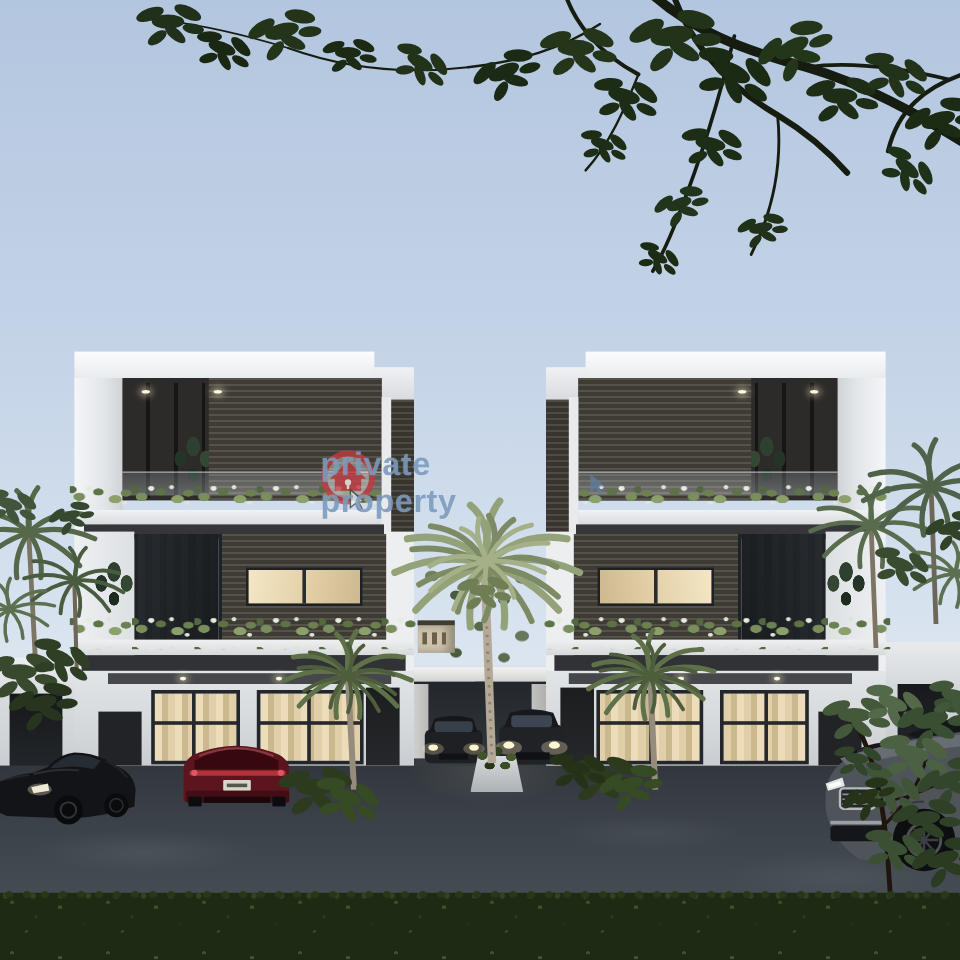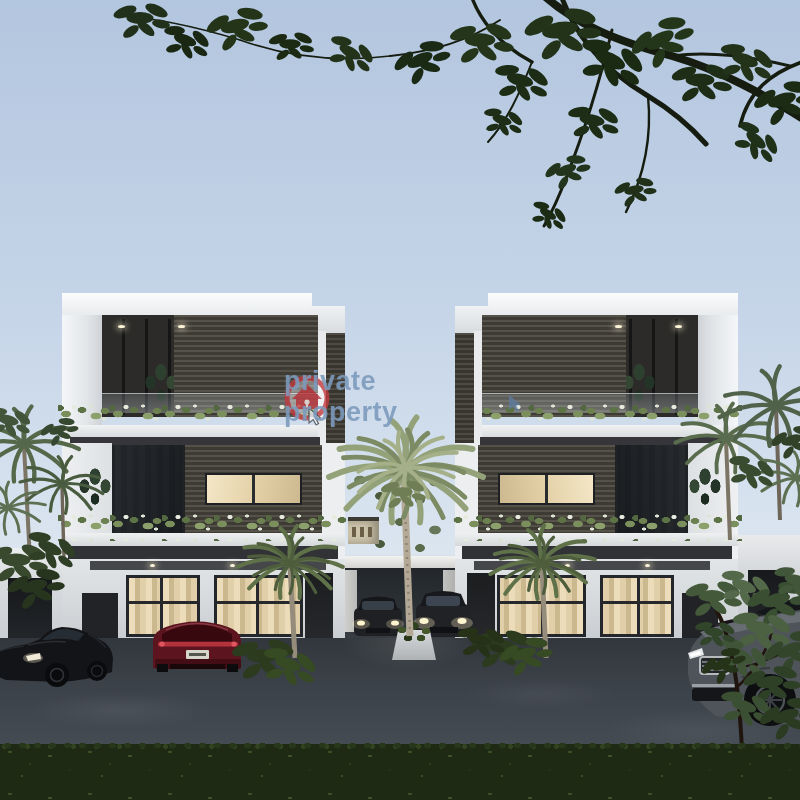--- a/index.html
+++ b/index.html
@@ -26,21 +26,21 @@
     radial-gradient(9px 13px at 50% 40%,#2e4030 60%,transparent 65%),
     radial-gradient(8px 11px at 25% 55%,#243527 60%,transparent 65%),
     radial-gradient(8px 11px at 75% 55%,#334732 60%,transparent 65%),
     radial-gradient(7px 9px at 50% 75%,#1d2c20 60%,transparent 65%);}
   .lightdot{width:7px;height:3px;border-radius:50%;background:#fff6da;box-shadow:0 0 6px 2px rgba(255,244,210,.55);}
   
   .house{width:283px;height:352px;top:293px;z-index:2;}
   #house-left{left:62px;}
   #house-right{left:455px;transform:scaleX(-1);}
   
-  .watermark{left:279px;top:372px;z-index:9;display:flex;align-items:flex-end;position:absolute;}
+  .watermark{left:262px;top:372px;z-index:9;display:flex;align-items:flex-start;position:absolute;}
   .wm-text{position:static;font-size:27px;font-weight:700;letter-spacing:.5px;color:rgba(122,152,188,.88);text-shadow:0 0 2px rgba(255,255,255,.15);margin-left:5px;}
   
   #hedge{left:0;top:744px;width:800px;height:56px;z-index:8;background-color:#1f2a15;background-image:
     radial-gradient(4px 3px at 10px 8px,#3d5226 40%,transparent 46%),
     radial-gradient(3px 3px at 30px 20px,#2c3d1d 40%,transparent 46%),
     radial-gradient(4px 3px at 50px 12px,#44552c 40%,transparent 46%),
     radial-gradient(3px 2px at 70px 26px,#253318 40%,transparent 46%),
     radial-gradient(3px 2px at 22px 32px,#3a4f24 40%,transparent 46%),
     radial-gradient(3px 2px at 62px 36px,#1a2711 40%,transparent 46%);
     background-size:80px 42px;}

